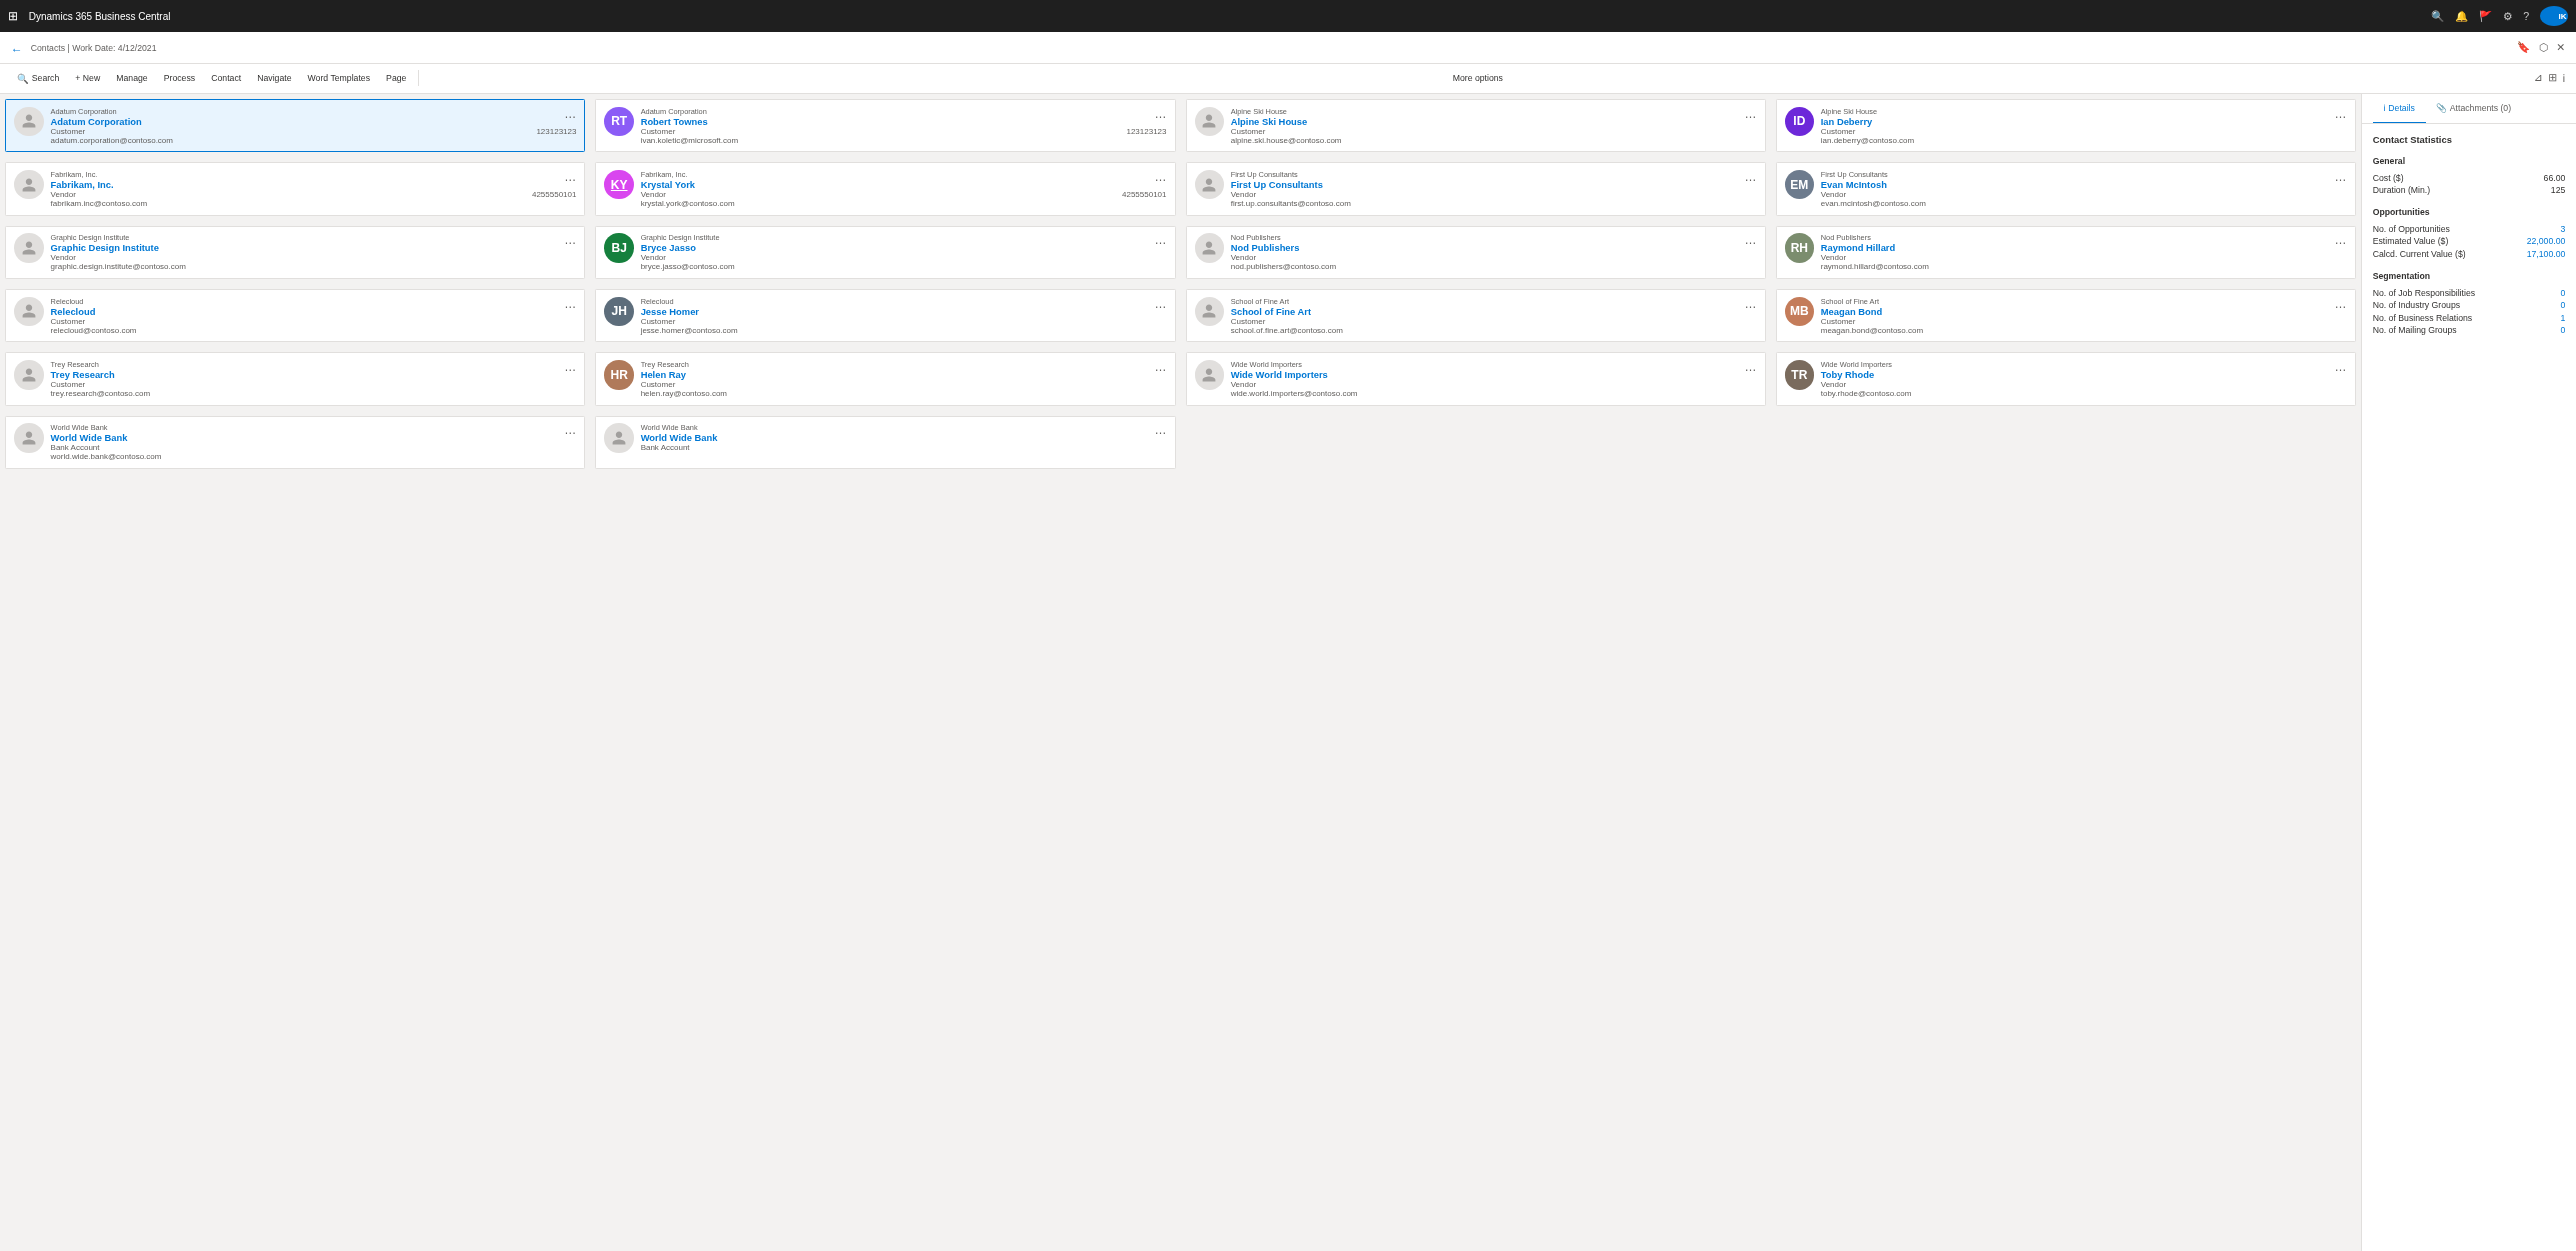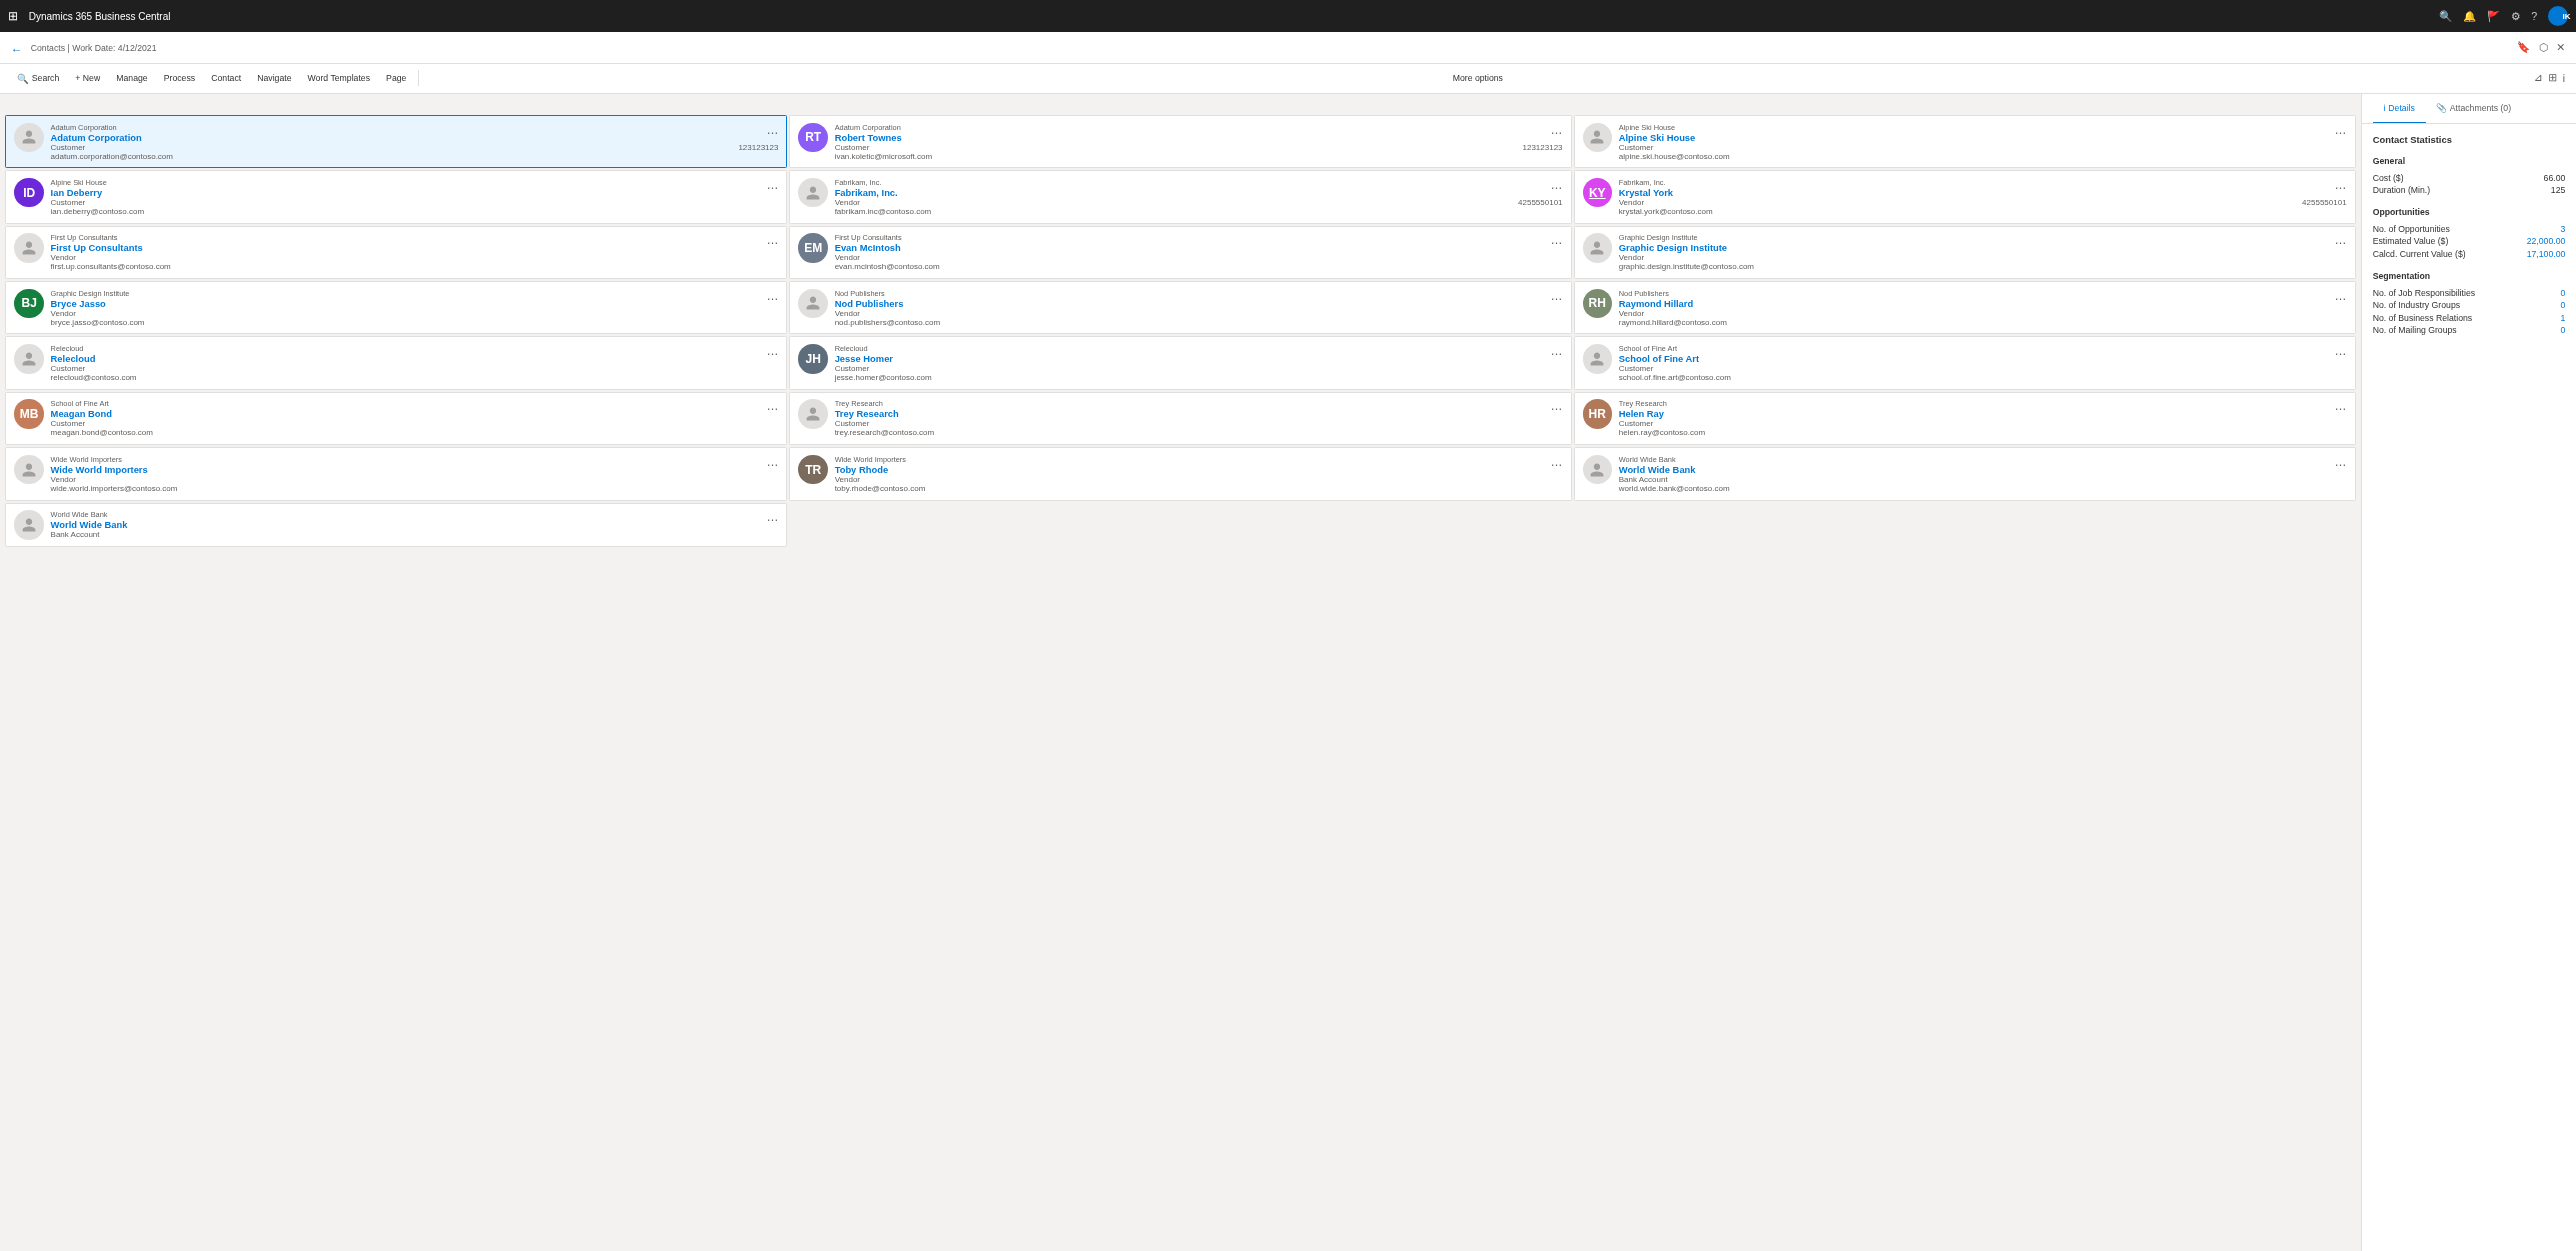--- a/index.html
+++ b/index.html
@@ -12,21 +12,21 @@
       display: flex;
       align-items: center;
       padding: 0 8px;
       gap: 8px;
     }
     .top-nav-grid-icon { color: #fff; font-size: 12px; cursor: pointer; margin-right: 2.7px; }
     .top-nav-title { color: #fff; font-size: 10px; font-weight: 400; flex: 1; }
     .top-nav-icons { display: flex; gap: 10.7px; align-items: center; }
     .top-nav-icons span { color: #ccc; font-size: 10.7px; cursor: pointer; }
     .top-nav-avatar {
-      width: 20px; height: 20px; border-radius: 50%;
+      width: 28px; height: 20px; border-radius: 50%;
       background: #0078d4; color: #fff;
       display: flex; align-items: center; justify-content: center;
       font-size: 8px; font-weight: 600; cursor: pointer; padding-left: 17px;
     }
 
     
     .sub-header {
       background: #fff;
       height: 32px;
       display: flex;
@@ -68,24 +68,23 @@
       height: calc(100vh - 94px);
       overflow: hidden;
     }
 
     
     .contact-list {
       flex: 1;
       overflow-y: auto;
       padding: 5.4px;
       display: grid;
-      grid-template-columns: repeat(3, 1fr);
-      gap: 2px;
+      grid-template-columns: repeat(4, 1fr);
+      gap: 10px;
       align-content: start;
-      margin-top: 16px;
     }
 
     .contact-card {
       background: #fff;
       border: 0.7px solid #e1dfdd;
       border-radius: 1.3px;
       padding: 6.7px 8px;
       display: flex;
       align-items: flex-start;
       gap: 6.7px;

